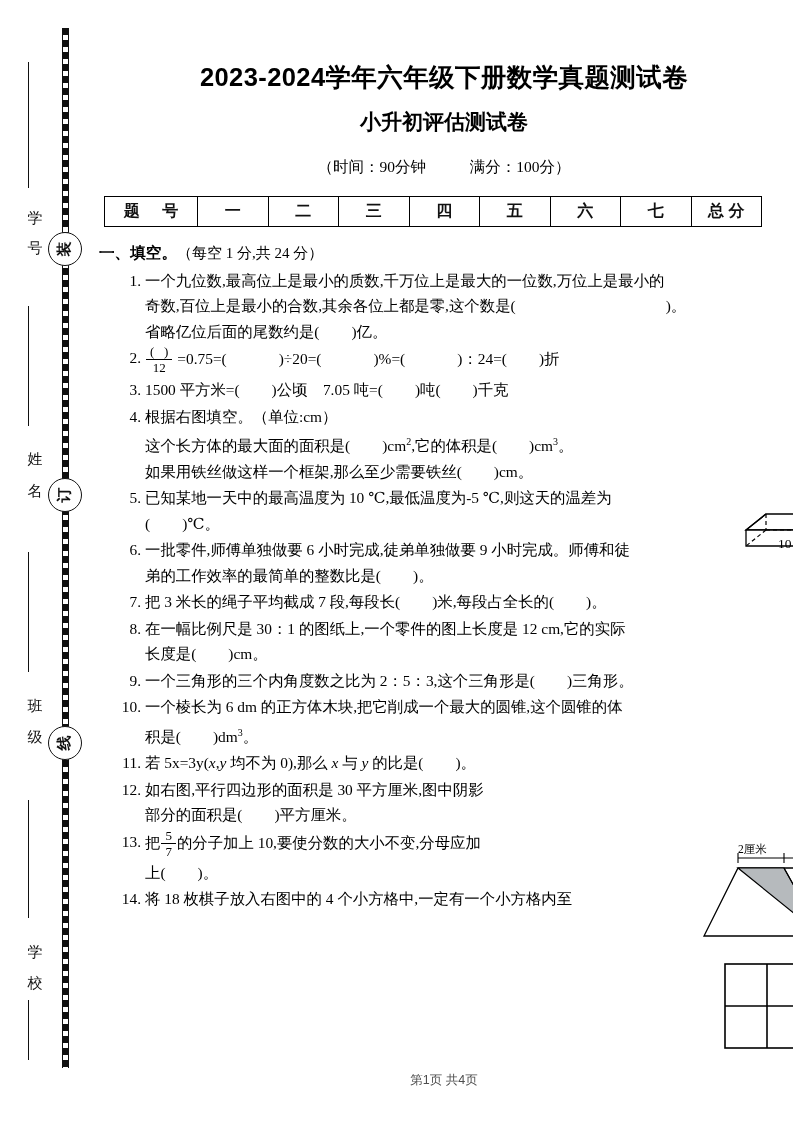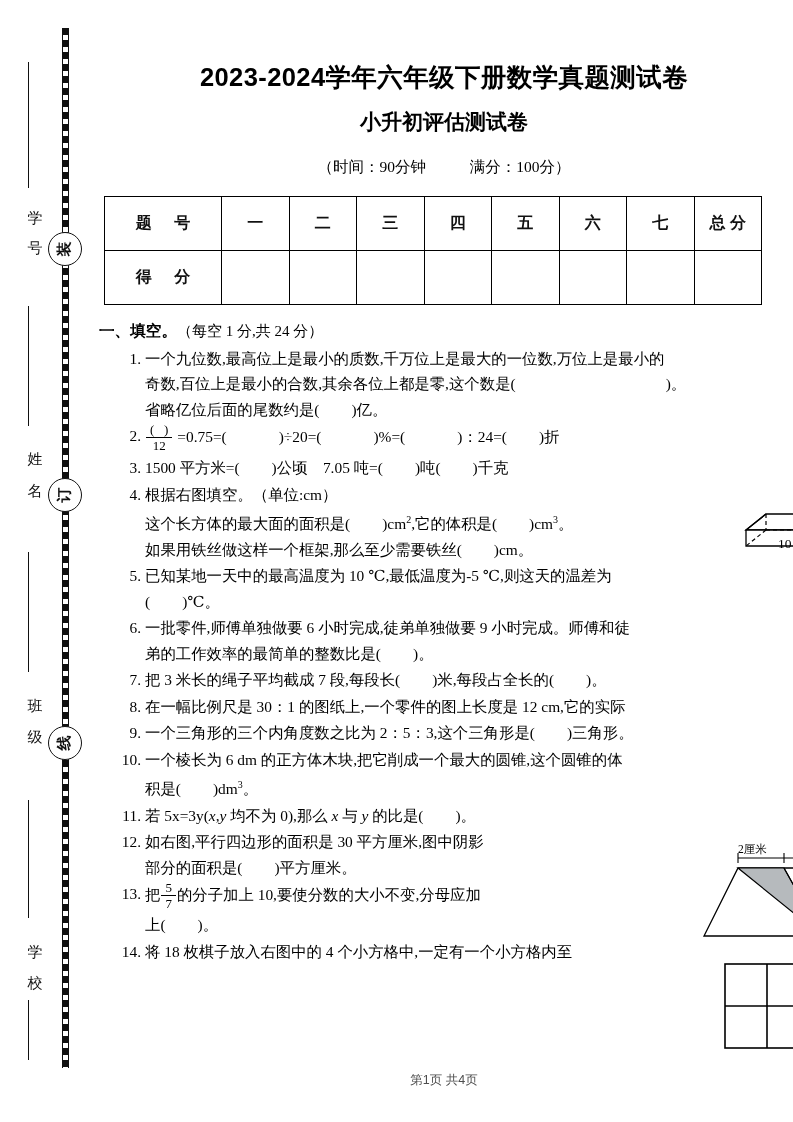--- a/index.html
+++ b/index.html
@@ -124,21 +124,21 @@
     width: 658px;
     table-layout: fixed;
   }
   #score-table td {
     border: 1.3px solid #000;
     height: 29px;
     text-align: center;
     font-size: 16px;
     font-family: "Liberation Sans", sans-serif;
     font-weight: bold;
-    padding: 12px;
+    padding: 0;
   }
   #score-table td.row-head {
     width: 92px;
     letter-spacing: 9px;
     text-indent: 9px;
   }
 
   
   #questions {
     margin: 13px 0 0 4px;
@@ -266,31 +266,20 @@
         <td class="row-head">题 号</td>
         <td>一</td>
         <td>二</td>
         <td>三</td>
         <td>四</td>
         <td>五</td>
         <td>六</td>
         <td>七</td>
         <td>总 分</td>
       </tr>
-      <tr>
-        <td class="row-head">得 分</td>
-        <td></td>
-        <td></td>
-        <td></td>
-        <td></td>
-        <td></td>
-        <td></td>
-        <td></td>
-        <td></td>
-      </tr>
     </tbody>
   </table>
 
   <div id="questions">
     <div class="section-head">
       <span>一、填空。</span><span class="points">（每空 1 分,共 24 分）</span>
     </div>
     <div id="question-list">
         <div class="q">
           <span class="qnum">1.</span>
@@ -322,20 +311,21 @@
           <span class="qtext">一批零件,师傅单独做要 6 小时完成,徒弟单独做要 9 小时完成。师傅和徒</span>
           <span class="qtext">弟的工作效率的最简单的整数比是(<span class="blank-s"></span>)。</span>
         </div>
         <div class="q">
           <span class="qnum">7.</span>
           <span class="qtext">把 3 米长的绳子平均截成 7 段,每段长(<span class="blank-s"></span>)米,每段占全长的(<span class="blank-s"></span>)。</span>
         </div>
         <div class="q">
           <span class="qnum">8.</span>
           <span class="qtext">在一幅比例尺是 30：1 的图纸上,一个零件的图上长度是 12 cm,它的实际</span>
+          <span class="qtext">长度是(<span class="blank-s"></span>)cm。</span>
         </div>
         <div class="q">
           <span class="qnum">9.</span>
           <span class="qtext">一个三角形的三个内角度数之比为 2：5：3,这个三角形是(<span class="blank-s"></span>)三角形。</span>
         </div>
         <div class="q">
           <span class="qnum">10.</span>
           <span class="qtext">一个棱长为 6 dm 的正方体木块,把它削成一个最大的圆锥,这个圆锥的体</span>
           <span class="qtext">积是(<span class="blank-s"></span>)dm<sup class="exp">3</sup>。</span>
         </div>

